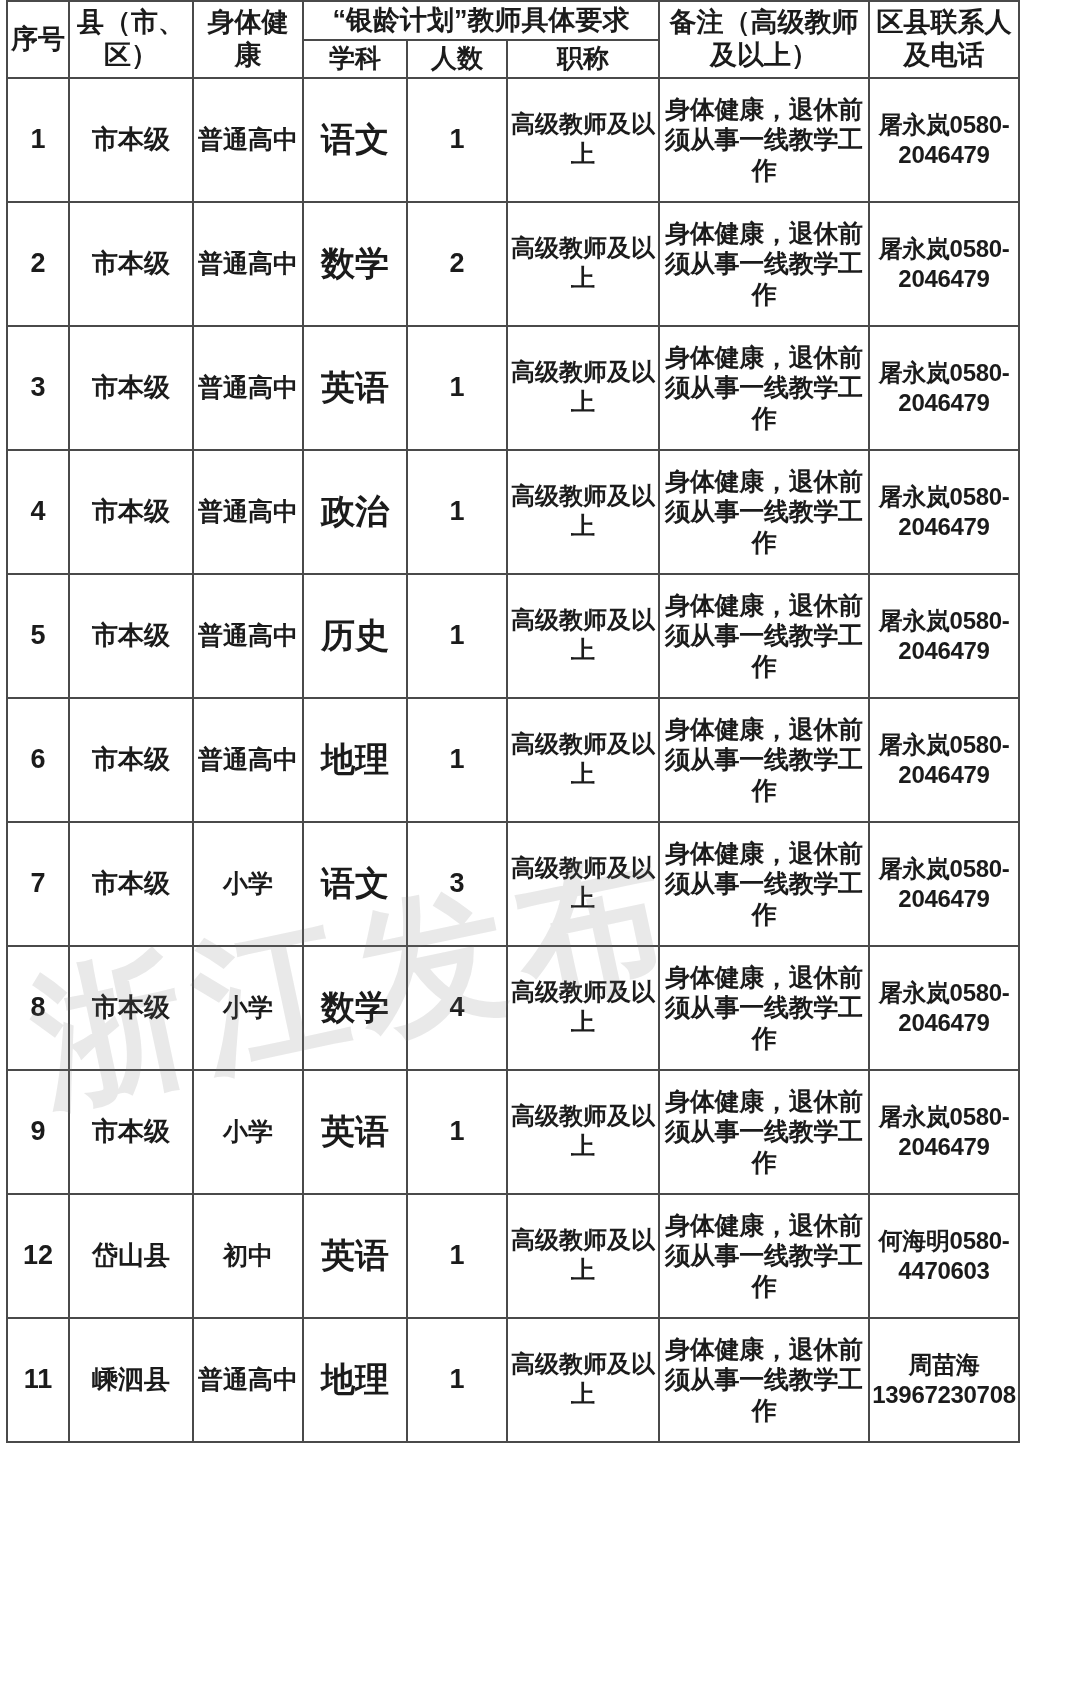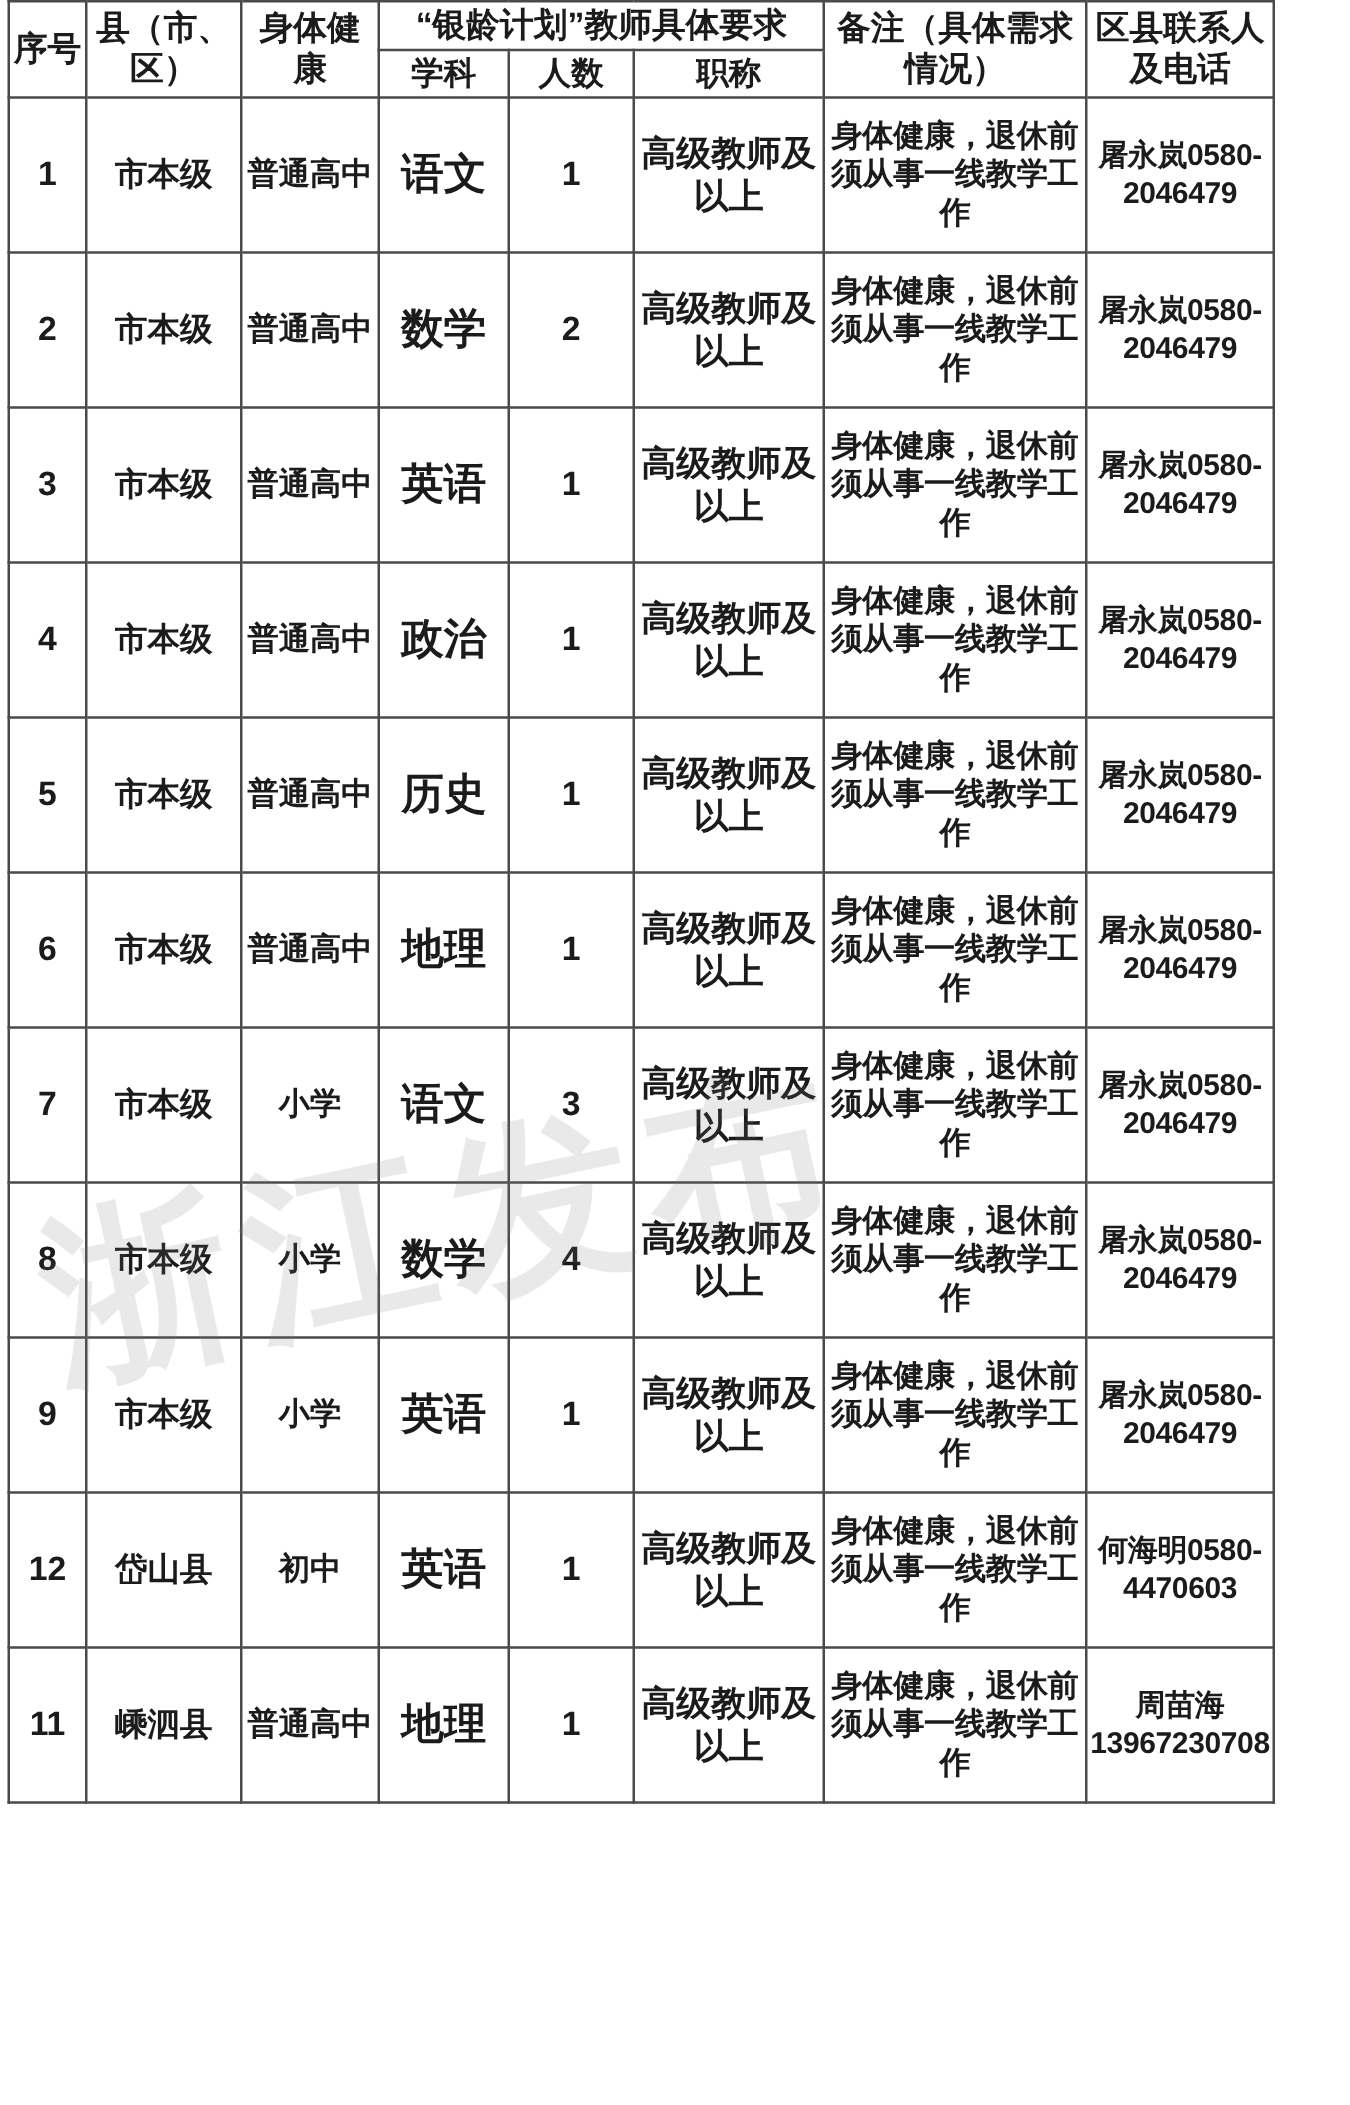--- a/index.html
+++ b/index.html
@@ -50,21 +50,21 @@
 
   .h-main { font-size: 27px; }
   .h-sub  { font-size: 26px; }
 
   tbody td { font-size: 26px; }
   td.no     { font-size: 27px; }
   td.cnty   { font-size: 26px; }
   td.unit   { font-size: 25px; }
   td.subj   { font-size: 34px; }
   td.cnt    { font-size: 27px; }
-  td.title  { font-size: 28px; }
+  td.title  { font-size: 24px; font-family: Liberation Serif, serif; }
   td.note   { font-size: 25px; letter-spacing: -0.3px; }
   td.contact{ font-size: 24px; letter-spacing: -0.3px; margin-top: 34px; }
 
   tbody tr { height: 124px; }
 
   .watermark {
     position: absolute;
     left: 30px;
     top: 880px;
     font-size: 150px;
@@ -94,21 +94,21 @@
         <col class="c-title">
       <col class="c-note">
         <col class="c-contact">
     </colgroup>
     <thead>
       <tr>
         <th class="h-main" rowspan="2">序号</th>
         <th class="h-main" rowspan="2">县（市、区）</th>
         <th class="h-main" rowspan="2">身体健康</th>
         <th class="h-main" colspan="3">“银龄计划”教师具体要求</th>
-        <th class="h-main" rowspan="2">备注（具体需求情况）</th>
+        <th class="h-main" rowspan="2">备注（高级教师及以上）</th>
         <th class="h-main" rowspan="2">区县联系人及电话</th>
       </tr>
       <tr>
         <th class="h-sub">学科</th>
         <th class="h-sub">人数</th>
         <th class="h-sub">职称</th>
       </tr>
     </thead>
     <tbody id="tbody">
         <tr>

